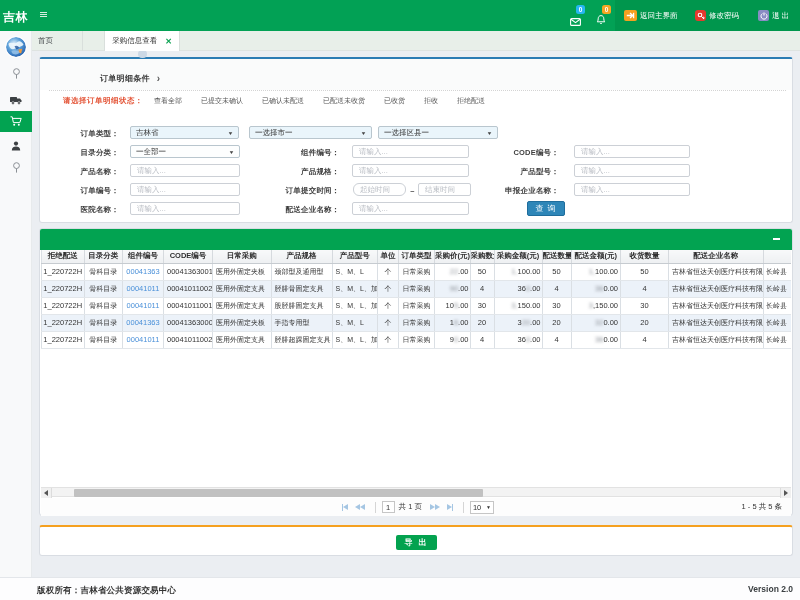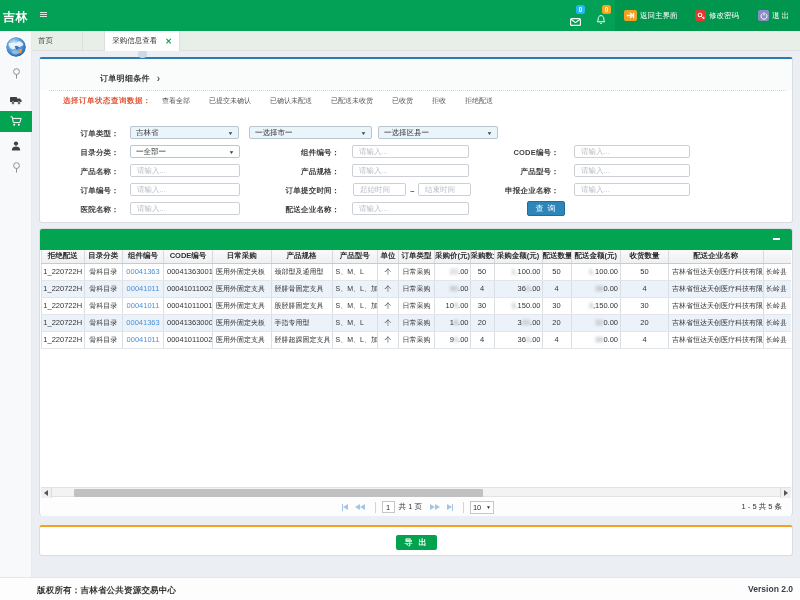--- a/index.html
+++ b/index.html
@@ -243,21 +243,21 @@
 
 <div class="panel" id="panel-cond">
   <div style="position:absolute;left:0;top:0;width:752px;height:31px;background:#fafbfb;border-radius:0 0 0 0;"></div>
   <div id="cond-title-row">
     <span>订单明细条件</span>
     <span id="cond-title-arrow">›</span>
   </div>
   <div id="cond-dotted"></div>
 
   <div id="status-row">
-    <span id="status-label">选择订单状态查询数据：</span>
+    <span id="status-label">请选择订单明细状态：</span>
     <span class="status-link">查看全部</span>
     <span class="status-link">已提交未确认</span>
     <span class="status-link">已确认未配送</span>
     <span class="status-link">已配送未收货</span>
     <span class="status-link">已收货</span>
     <span class="status-link">拒收</span>
     <span class="status-link">拒绝配送</span>
   </div>
 
   <div class="flabel" style="right:673px; top:70px; width:70px;">订单类型：</div>
@@ -287,21 +287,21 @@
   <div class="flabel" style="right:673px; top:108px; width:70px;">产品名称：</div>
   <input class="ffield" style="left: 90px; top: 105px; width: 110px;" placeholder="请输入...">
   <div class="flabel" style="right:452.5px; top:108px; width:90px;">产品规格：</div>
   <input class="ffield" style="left: 312px; top: 105px; width: 117px;" placeholder="请输入...">
   <div class="flabel" style="right:233px; top:108px; width:90px;">产品型号：</div>
   <input class="ffield" style="left: 534px; top: 105px; width: 116px;" placeholder="请输入...">
 
   <div class="flabel" style="right:673px; top:127px; width:70px;">订单编号：</div>
   <input class="ffield" style="left: 90px; top: 124px; width: 110px;" placeholder="请输入...">
   <div class="flabel" style="right:452.5px; top:127px; width:90px;">订单提交时间：</div>
-  <input class="ffield" style="left: 313px; top: 124px; width: 53px;" placeholder="起始时间">
+  <input class="ffield" style="left: 313px; top: 124px; width: 53px; border-radius: 6px;" placeholder="起始时间">
   <span class="flabel" style="left:368.5px; top:127px; width:8px; text-align:center;">–</span>
   <input class="ffield" style="left: 378px; top: 124px; width: 53px;" placeholder="结束时间">
   <div class="flabel" style="right:233px; top:127px; width:90px;">申报企业名称：</div>
   <input class="ffield" style="left: 534px; top: 124px; width: 116px;" placeholder="请输入...">
 
   <div class="flabel" style="right:673px; top:146px; width:70px;">医院名称：</div>
   <input class="ffield" style="left: 90px; top: 143px; width: 110px;" placeholder="请输入...">
   <div class="flabel" style="right:452.5px; top:146px; width:90px;">配送企业名称：</div>
   <input class="ffield" style="left: 312px; top: 143px; width: 117px;" placeholder="请输入...">
   <div id="btn-query">查 询</div>

